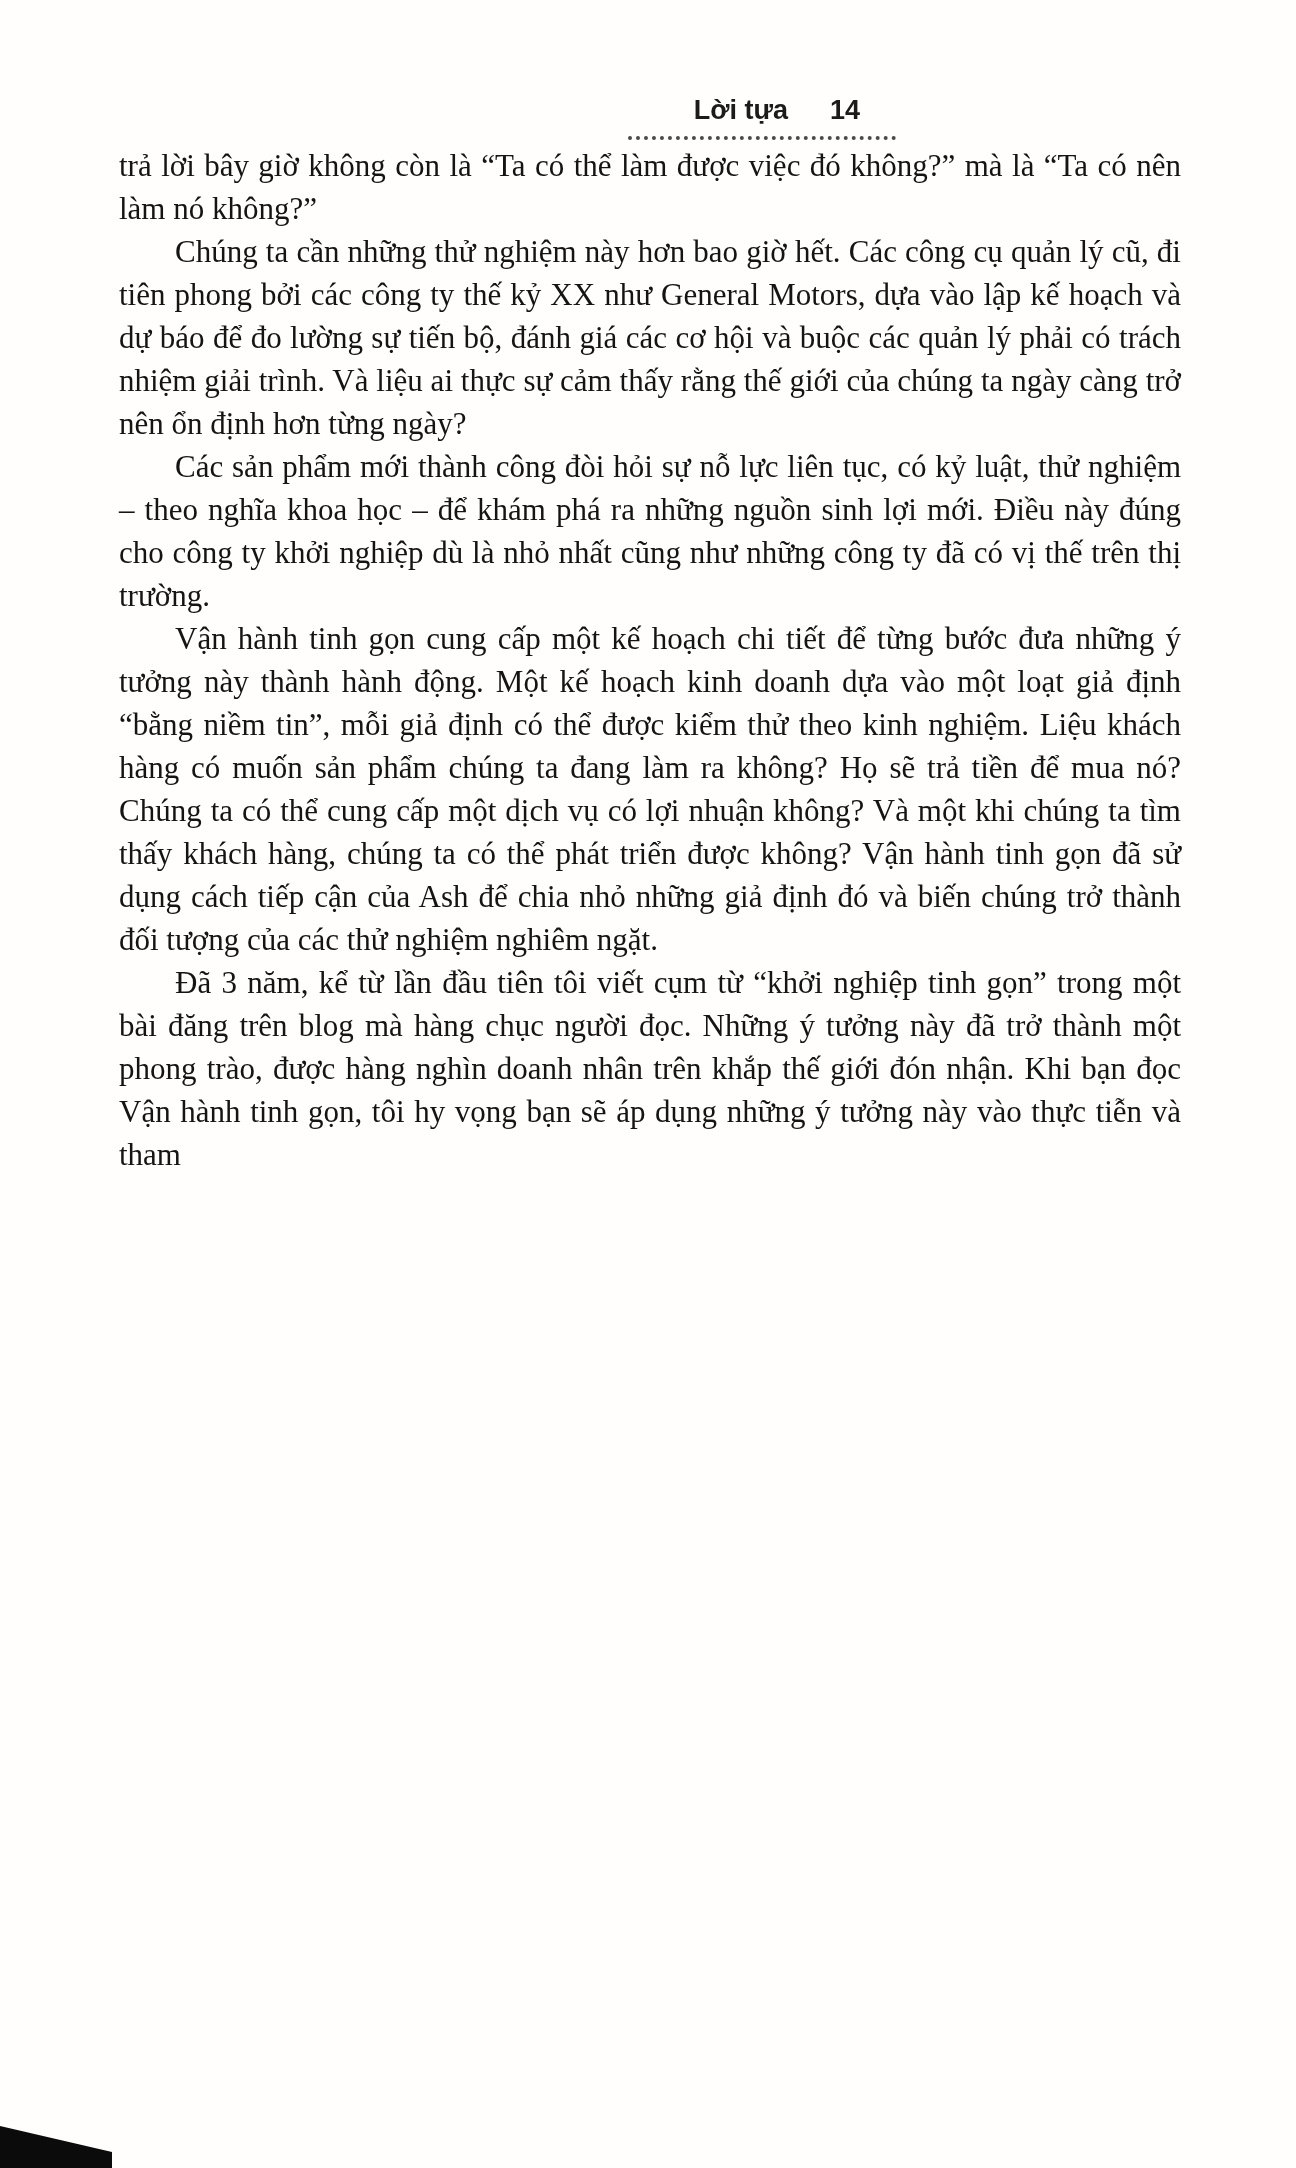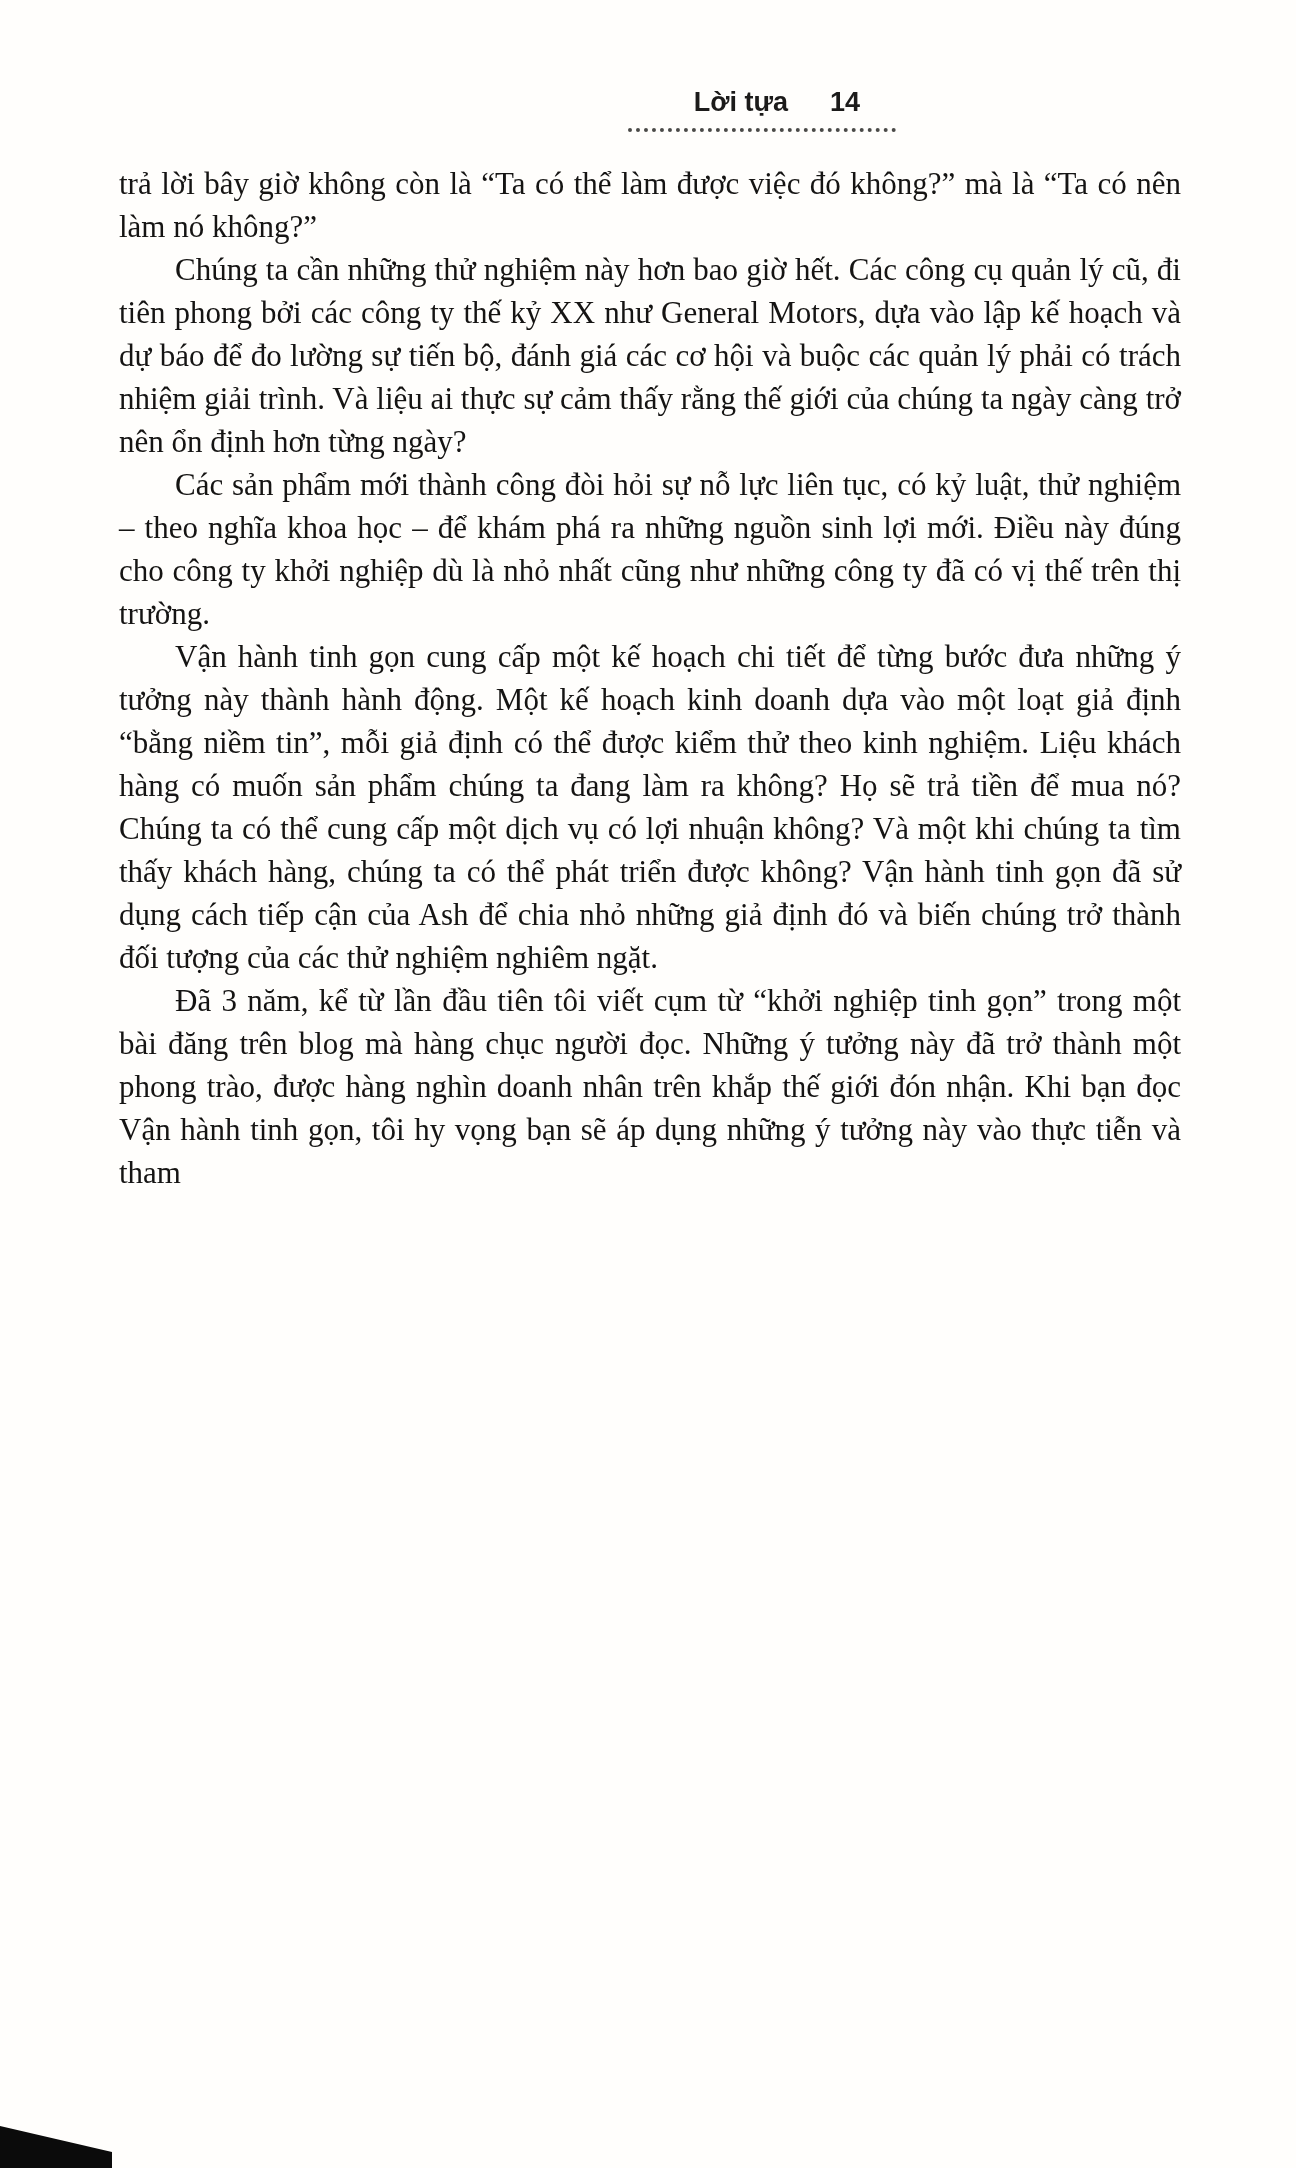--- a/index.html
+++ b/index.html
@@ -13,21 +13,21 @@
     height: 2168px;
     margin: 0 auto;
     background: #fffefc;
     color: #161514;
     font-family: "Liberation Serif", "DejaVu Serif", serif;
     overflow: hidden;
   }
   
   .running-header {
     position: absolute;
-    top: 88px;
+    top: 96px;
     left: 628px;
     width: 268px;
     text-align: right;
   }
   .running-header .head-row {
     display: flex;
     justify-content: flex-end;
     align-items: baseline;
     gap: 42px;
     padding-right: 36px;
@@ -39,21 +39,21 @@
   }
   .head-rule {
     margin-top: 10px;
     border-bottom: 4px dotted #4a4a48;
     height: 0;
     width: 100%;
   }
   
   .body-text {
     position: absolute;
-    top: 162px;
+    top: 144px;
     left: 119px;
     width: 1062px;
     font-size: 31px;
     line-height: 43px;
     text-align: justify;
     text-justify: inter-word;
     color: #151413;
   }
   .body-text p {
     margin: 0;

